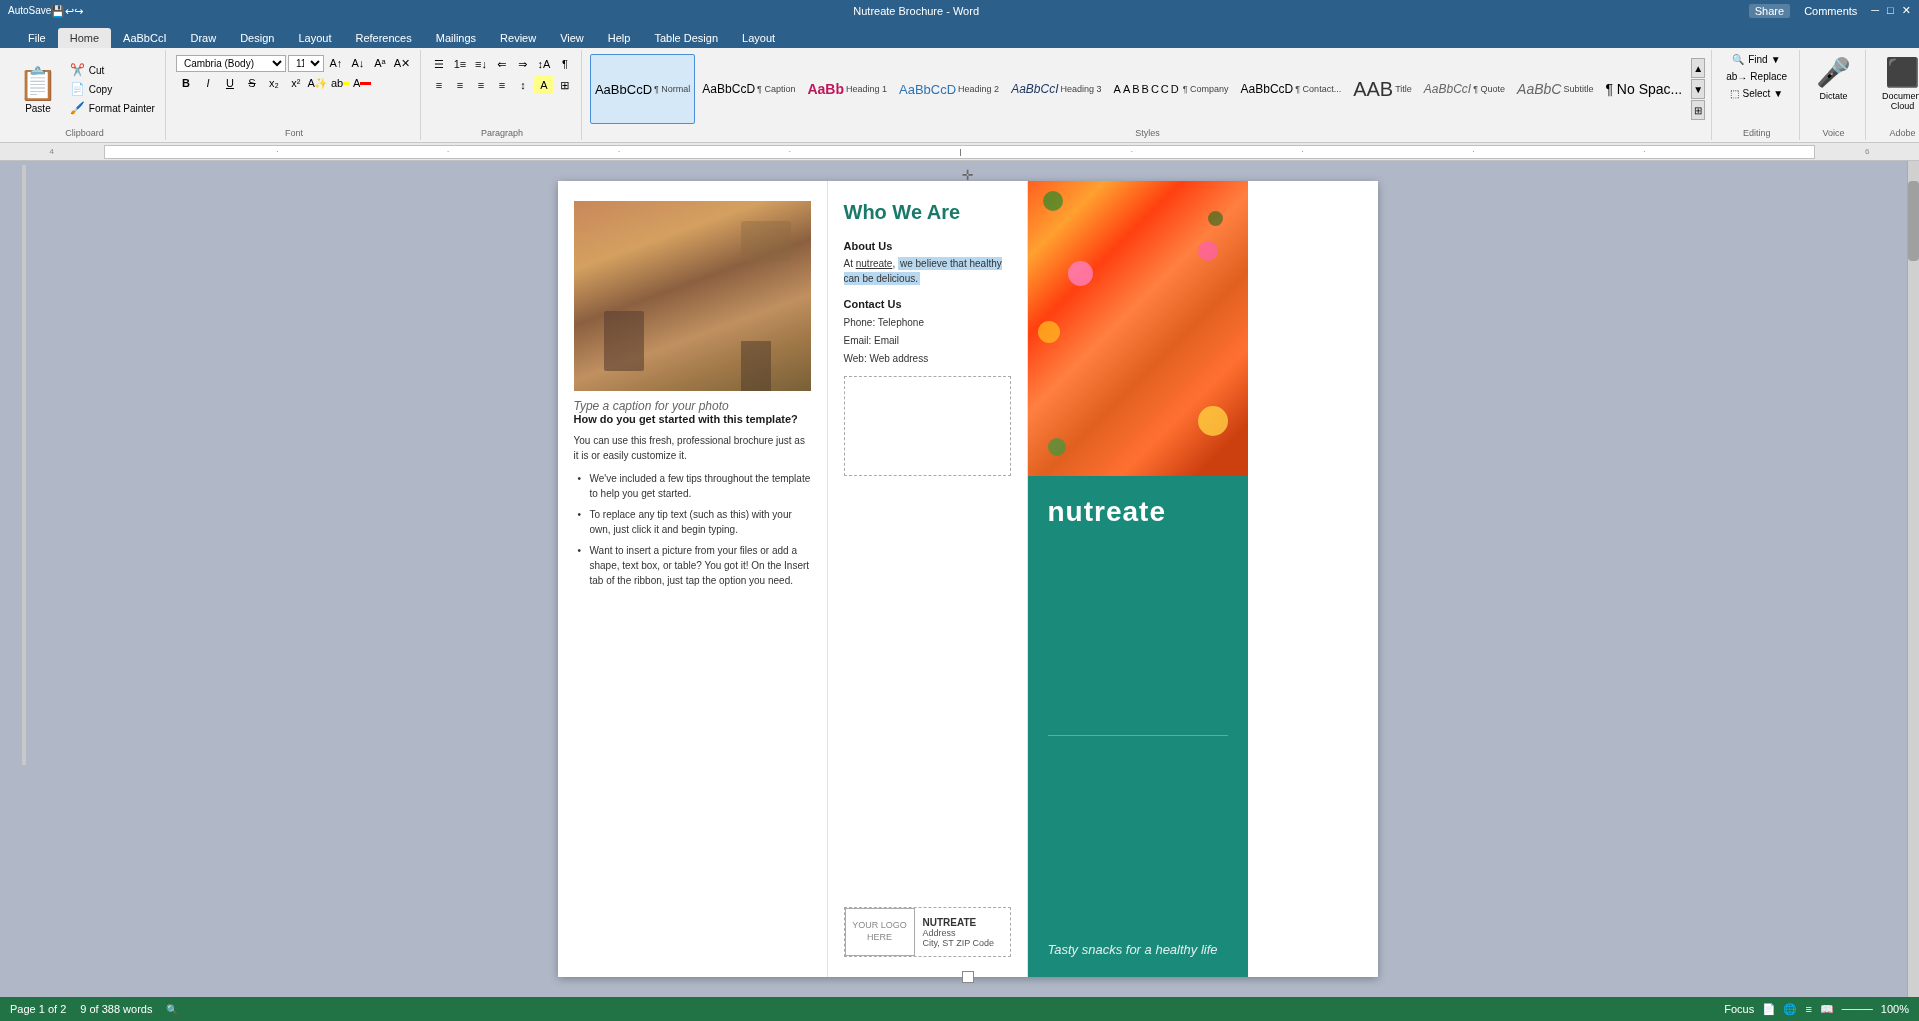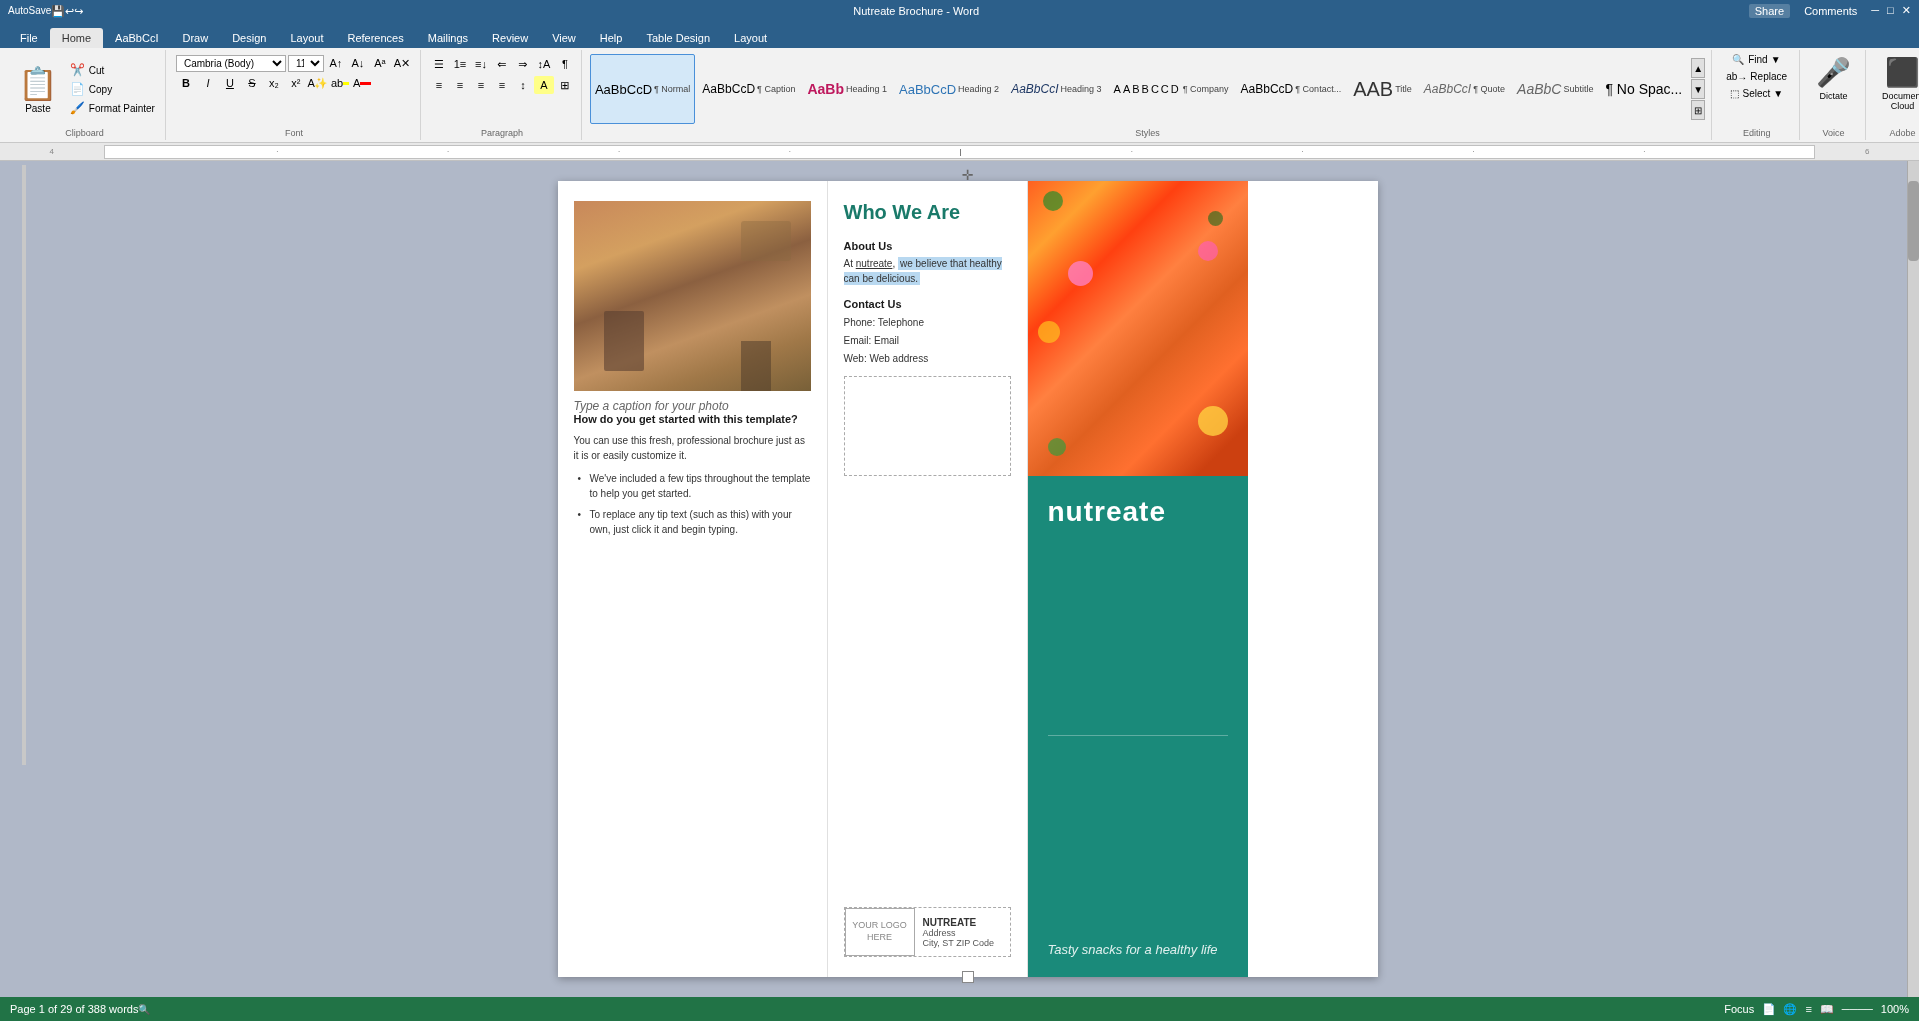--- a/index.html
+++ b/index.html
@@ -18,21 +18,21 @@
     }
     #title-bar .left { display: flex; }
     #title-bar .center { font-size: 11px; }
     #title-bar .right { display: flex; gap: 8px; }
 
     
     #ribbon-tabs {
       background: #2c5f8a;
       display: flex;
       align-items: flex-end;
-      padding: 0 8px;
+      padding: 0 16px;
       height: 26px;
     }
     .ribbon-tab {
       padding: 4px 12px;
       color: white;
       font-size: 11px;
       cursor: pointer;
       border-radius: 3px 3px 0 0;
     }
     .ribbon-tab.active {
@@ -408,21 +408,21 @@
     #status-bar {
       background: #217346;
       height: 24px;
       display: flex;
       align-items: center;
       justify-content: space-between;
       padding: 0 10px;
       color: white;
       font-size: 11px;
     }
-    .status-left { display: flex; gap: 0; align-items: center; }
+    .status-left { display: flex; gap: 14px; align-items: center; }
     .status-right { display: flex; gap: 8px; align-items: center; }
 
     
     .styles-scroll {
       display: flex;
       flex-direction: column;
       gap: 1px;
     }
     .styles-scroll-btn {
       width: 14px;
@@ -768,20 +768,21 @@
             <div style="position:absolute;bottom:0;right:40px;width:30px;height:50px;background:#4a3828;opacity:0.5;"></div>
             <div style="position:absolute;top:20px;right:20px;width:50px;height:40px;background:#8a6840;opacity:0.4;border-radius:3px;"></div>
           </div>
           <div class="photo-caption">Type a caption for your photo</div>
 
           <div class="content-heading">How do you get started with this template?</div>
           <div class="content-body">You can use this fresh, professional brochure just as it is or easily customize it.</div>
 
           <div class="bullet-item">We've included a few tips throughout the template to help you get started.</div>
           <div class="bullet-item">To replace any tip text (such as this) with your own, just click it and begin typing.</div>
+          <div class="bullet-item">Want to insert a picture from your files or add a shape, text box, or table? You got it! On the Insert tab of the ribbon, just tap the option you need.</div>
         </div>
 
         <div class="col-center">
           <div class="section-title">Who We Are</div>
 
           <div class="subsection-heading">About Us</div>
           <div class="subsection-text">
             At <span style="text-decoration:underline;">nutreate</span>, <span class="highlighted-text">we believe that healthy can be delicious.</span>
           </div>
 

